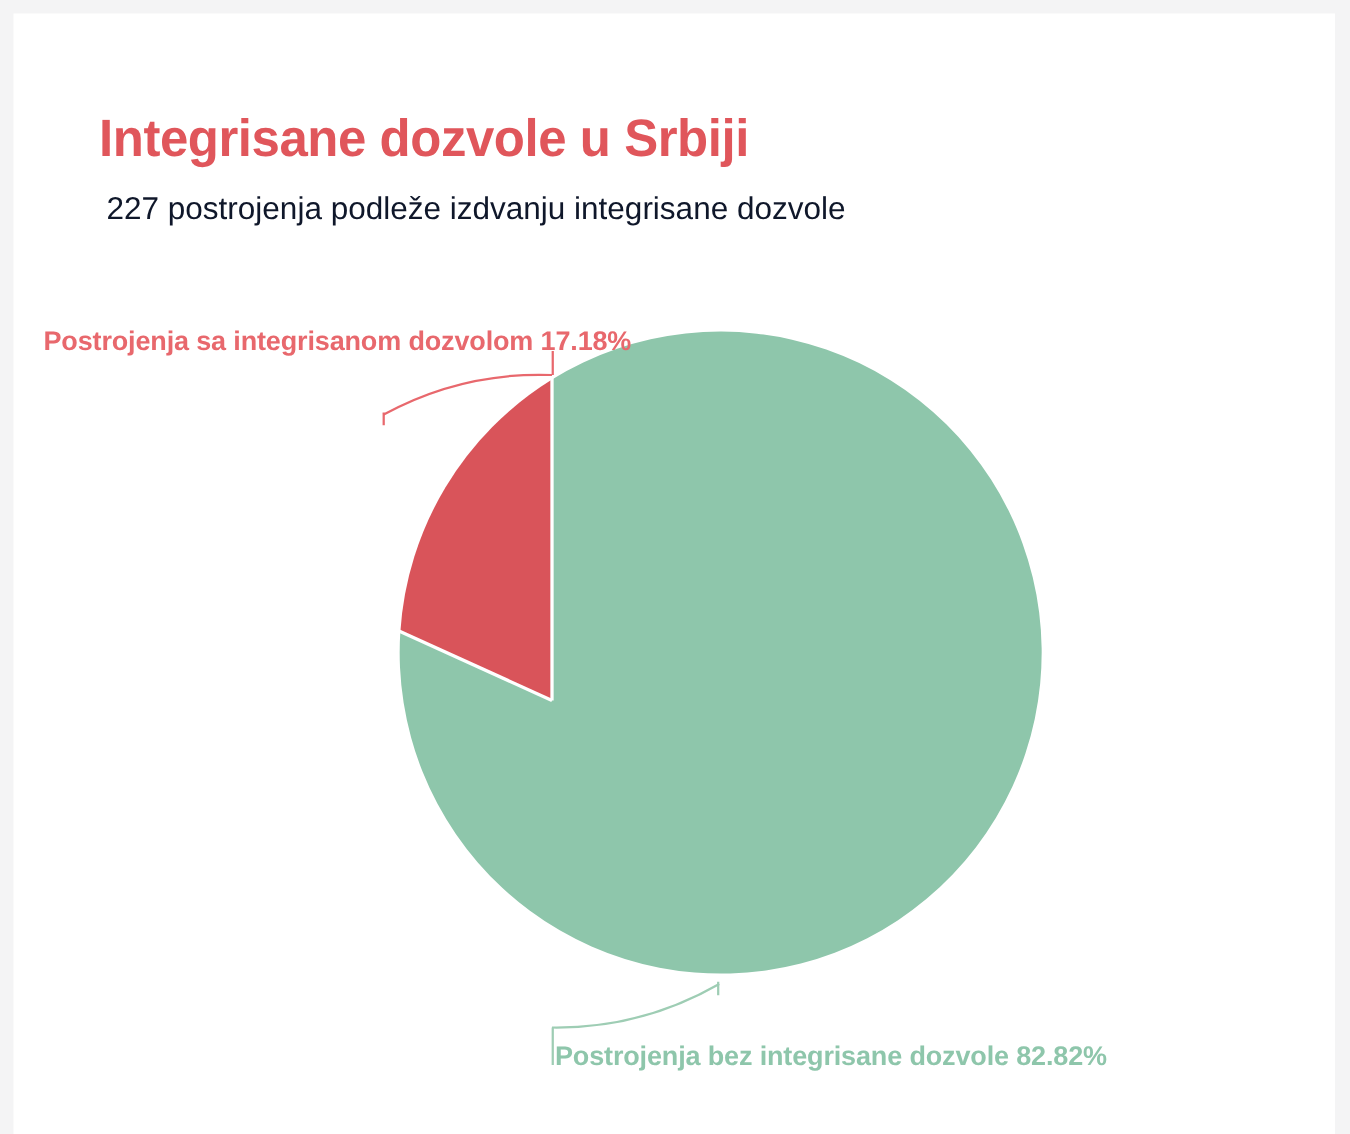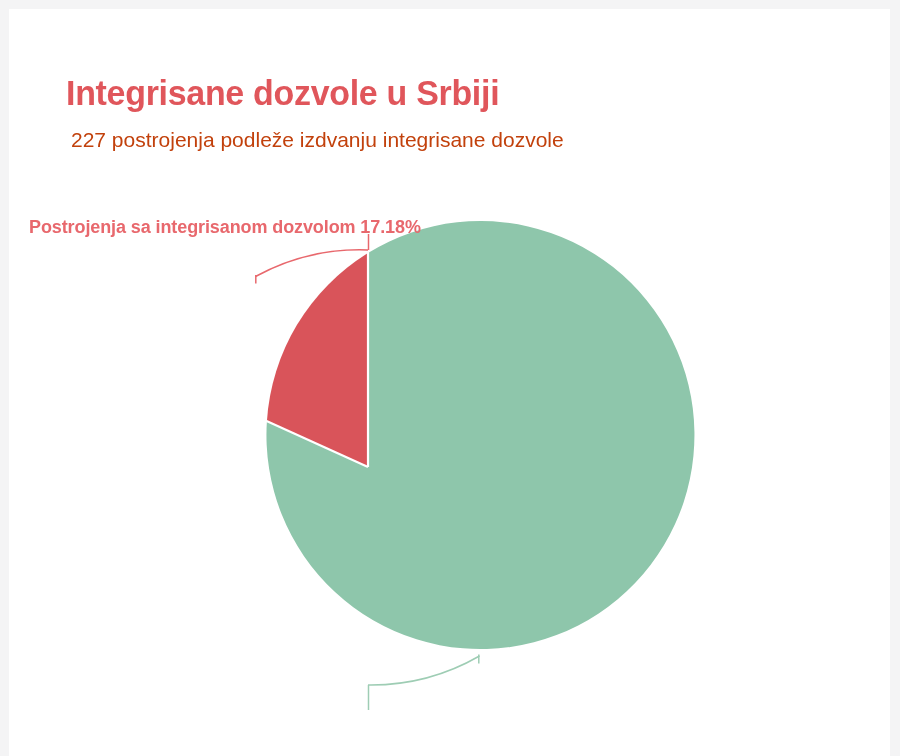--- a/index.html
+++ b/index.html
@@ -49,21 +49,21 @@
   }
 
   #chart-subtitle {
     position: absolute;
     left: 71px;
     top: 123px;
     width: 520px;
     font-size: 21px;
     line-height: 34px;
     font-weight: normal;
-    color: #c2410c;
+    color: #0f172a;
     font-family: "Liberation Sans", "DejaVu Sans", sans-serif;
   }
 
   
   #plot {
     position: absolute;
     left: 0;
     top: 0;
     width: 900px;
     height: 756px;
@@ -119,14 +119,15 @@
       <path d="M 255.8 275.0 L 255.8 283.5" stroke="#e8686d" stroke-width="1.5" fill="none"></path>
 
       <path d="M 479.5 656.0 A 218 218 0 0 1 368 685" stroke="#9ecdb4" stroke-width="1.5" fill="none"></path>
       <path d="M 478.8 654.5 L 478.8 663.5" stroke="#9ecdb4" stroke-width="1.5" fill="none"></path>
       <path d="M 368.5 685 L 368.5 710" stroke="#9ecdb4" stroke-width="1.5" fill="none"></path>
     </svg>
   </div>
 
   <div class="slice-label" id="label-red">Postrojenja sa integrisanom dozvolom 17.18%</div>
 
+  <div class="slice-label" id="label-green">Postrojenja bez integrisane dozvole 82.82%</div>
 
 </div>
 
 </body></html>

